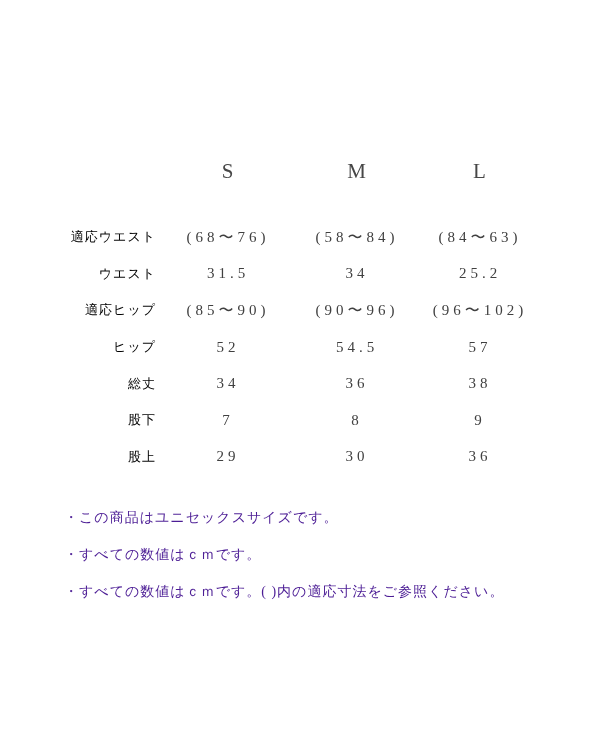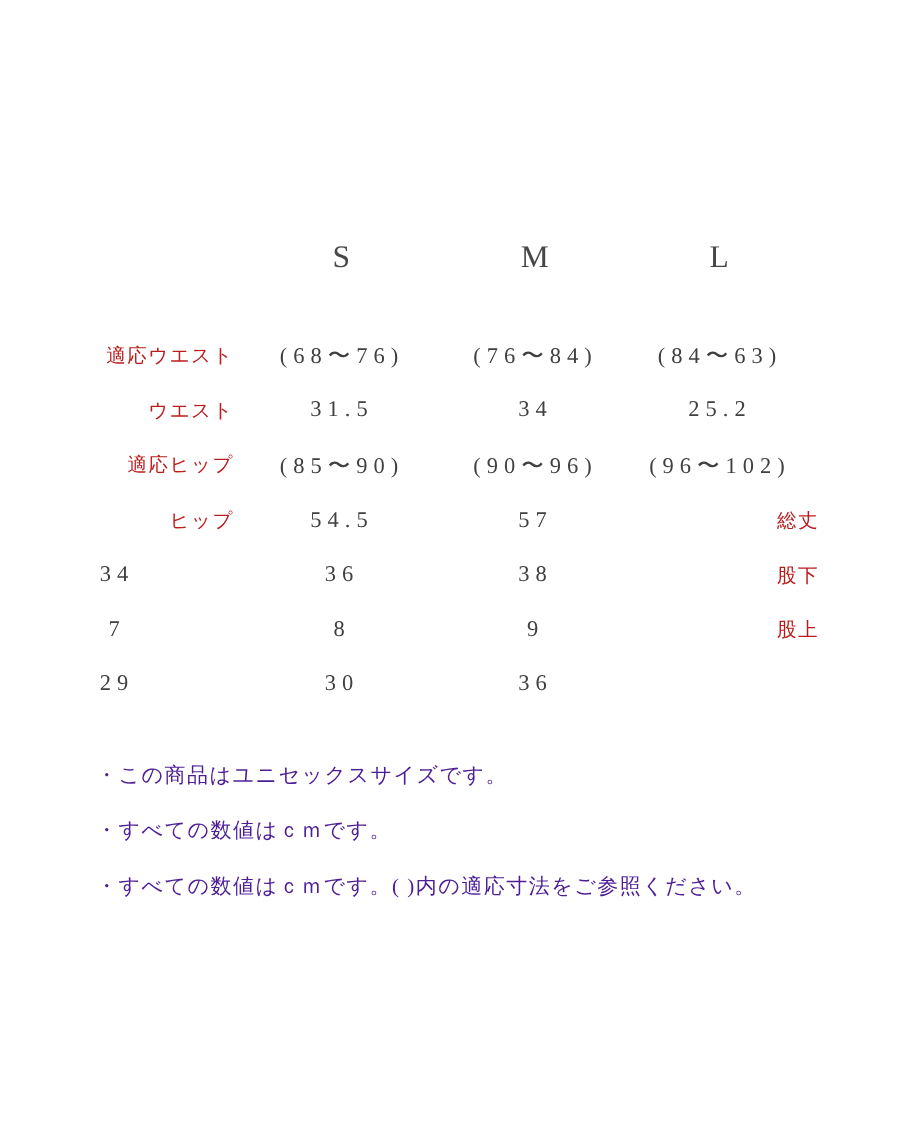--- a/index.html
+++ b/index.html
@@ -30,21 +30,21 @@
     position: absolute; top: 219px; left: 0;
     width: 546px;
     display: grid;
     grid-template-columns: 156px 144px 114px 132px;
     grid-auto-rows: 36.6px;
     align-items: center;
   }
   .row-label {
     text-align: right;
     font-size: 13px;
-    color: #b91c1c;
+    color: #000000;
     letter-spacing: 1px;
     margin-left: 32px;
   }
   .cell-value {
     text-align: center;
     font-size: 15px;
     color: #404040;
     letter-spacing: 4px;
     white-space: nowrap;
   }
@@ -69,34 +69,35 @@
   <div class="chart-header">
     <div class="col-head"></div>
     <div class="col-head">S</div>
     <div class="col-head">M</div>
     <div class="col-head">L</div>
   </div>
 
   <div class="chart-body">
     <div class="row-label">適応ウエスト</div>
     <div class="cell-value">(68〜76)</div>
-    <div class="cell-value">(76〜84)</div>
+    <div class="cell-value">(58〜84)</div>
     <div class="cell-value">(84〜63)</div>
 
     <div class="row-label">ウエスト</div>
     <div class="cell-value">31.5</div>
     <div class="cell-value">34</div>
     <div class="cell-value">25.2</div>
 
     <div class="row-label">適応ヒップ</div>
     <div class="cell-value">(85〜90)</div>
     <div class="cell-value">(90〜96)</div>
     <div class="cell-value">(96〜102)</div>
 
     <div class="row-label">ヒップ</div>
+    <div class="cell-value">52</div>
     <div class="cell-value">54.5</div>
     <div class="cell-value">57</div>
 
     <div class="row-label">総丈</div>
     <div class="cell-value">34</div>
     <div class="cell-value">36</div>
     <div class="cell-value">38</div>
 
     <div class="row-label">股下</div>
     <div class="cell-value">7</div>

